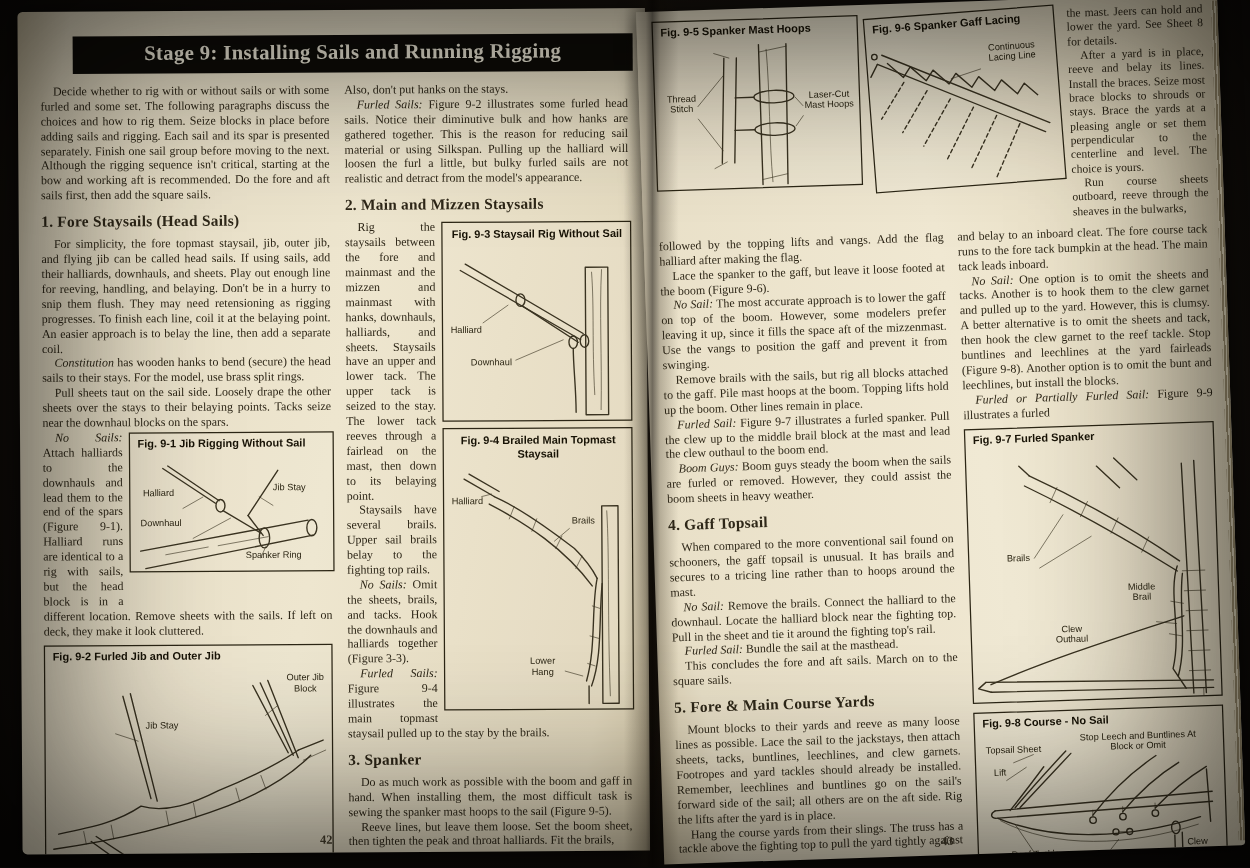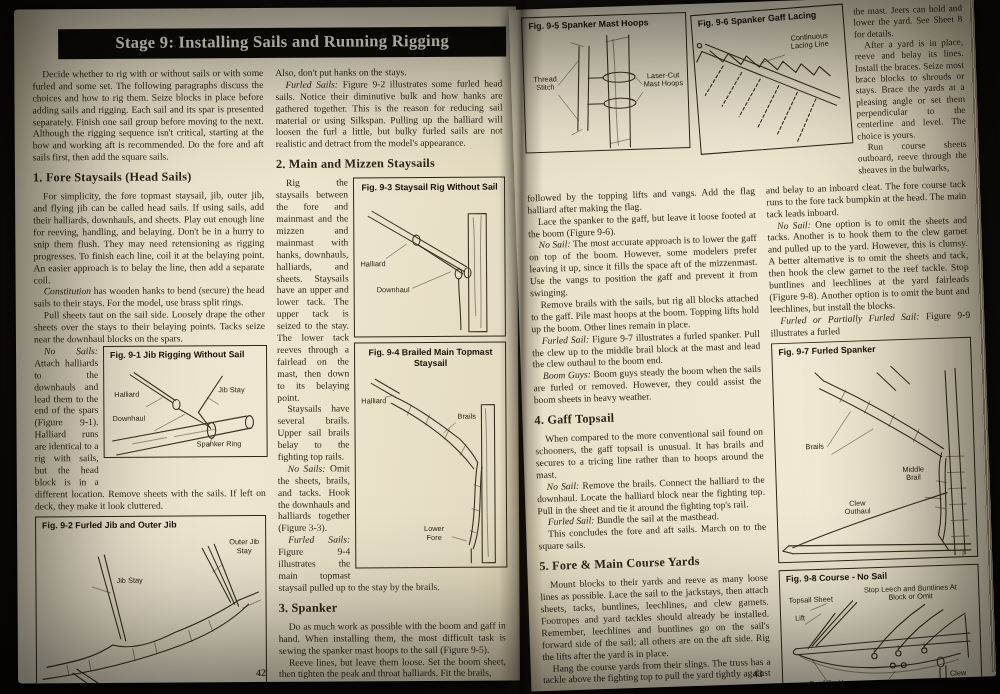--- a/index.html
+++ b/index.html
@@ -128,21 +128,21 @@
                 <path d="M198 66 L172 8"></path>
                 <path d="M202 68 L178 6"></path>
               <path d="M202 62 L222 54"></path>
                 <path class="thin" d="M206 70 L224 62"></path>
               <path d="M40 130 L64 146"></path>
                 <path d="M36 134 L58 150"></path>
               <path class="thin" d="M56 48 L74 54"></path>
               <path class="thin" d="M186 26 L176 34"></path>
             </svg>
             <span class="flb" style="left:80px;top:60px">Jib Stay</span>
-            <span class="flb w c" style="left:192px;top:22px;width:32px">Outer Jib Stay</span>
+            <span class="flb w c" style="left:192px;top:22px;width:32px">Outer Jib Block</span>
           </div>
         </div>
 
         <div class="col colR">
           <p class="b ni">Also, don't put hanks on the stays.</p>
           <p class="b"><span class="lead">Furled Sails:</span><span> Figure 9-2 illustrates some furled head sails. Notice their diminutive bulk and how hanks are gathered together. This is the reason for reducing sail material or using Silkspan. Pulling up the halliard will loosen the furl a little, but bulky furled sails are not realistic and detract from the model's appearance.</span></p>
           <h3 class="sec">2. Main and Mizzen Staysails</h3>
 
           <div class="figbox f93">
             <div class="figcap c">Fig. 9-3 Staysail Rig Without Sail</div>
@@ -182,21 +182,21 @@
               <path class="thin" d="M118 110 L124 112"></path>
                 <path class="thin" d="M116 134 L123 136"></path>
               <path class="thin" d="M114 156 L120 158"></path>
               <path d="M115 174 L115 188"></path>
               <path class="thin" d="M30 22 L38 20"></path>
               <path class="thin" d="M100 48 L88 58"></path>
               <path class="thin" d="M96 162 L110 166"></path>
             </svg>
             <span class="flb" style="left:6px;top:54px">Halliard</span>
             <span class="flb" style="left:102px;top:70px">Brails</span>
-            <span class="flb w c" style="left:62px;top:182px;width:32px">Lower Fore</span>
+            <span class="flb w c" style="left:62px;top:182px;width:32px">Lower Hang</span>
           </div>
 
           <p class="b">Rig the staysails between the fore and mainmast and the mizzen and mainmast with hanks, downhauls, halliards, and sheets. Staysails have an upper and lower tack. The upper tack is seized to the stay. The lower tack reeves through a fairlead on the mast, then down to its belaying point.</p>
           <p class="b">Staysails have several brails. Upper sail brails belay to the fighting top rails.</p>
           <p class="b"><span class="lead">No Sails:</span><span> Omit the sheets, brails, and tacks. Hook the downhauls and halliards together (Figure 3-3).</span></p>
           <p class="b"><span class="lead">Furled Sails:</span><span> Figure 9-4 illustrates the main topmast staysail pulled up to the stay by the brails.</span></p>
           <h3 class="sec">3. Spanker</h3>
           <p class="b">Do as much work as possible with the boom and gaff in hand. When installing them, the most difficult task is sewing the spanker mast hoops to the sail (Figure 9-5).</p>
           <p class="b">Reeve lines, but leave them loose. Set the boom sheet, then tighten the peak and throat halliards. Fit the brails,</p>
         </div>

